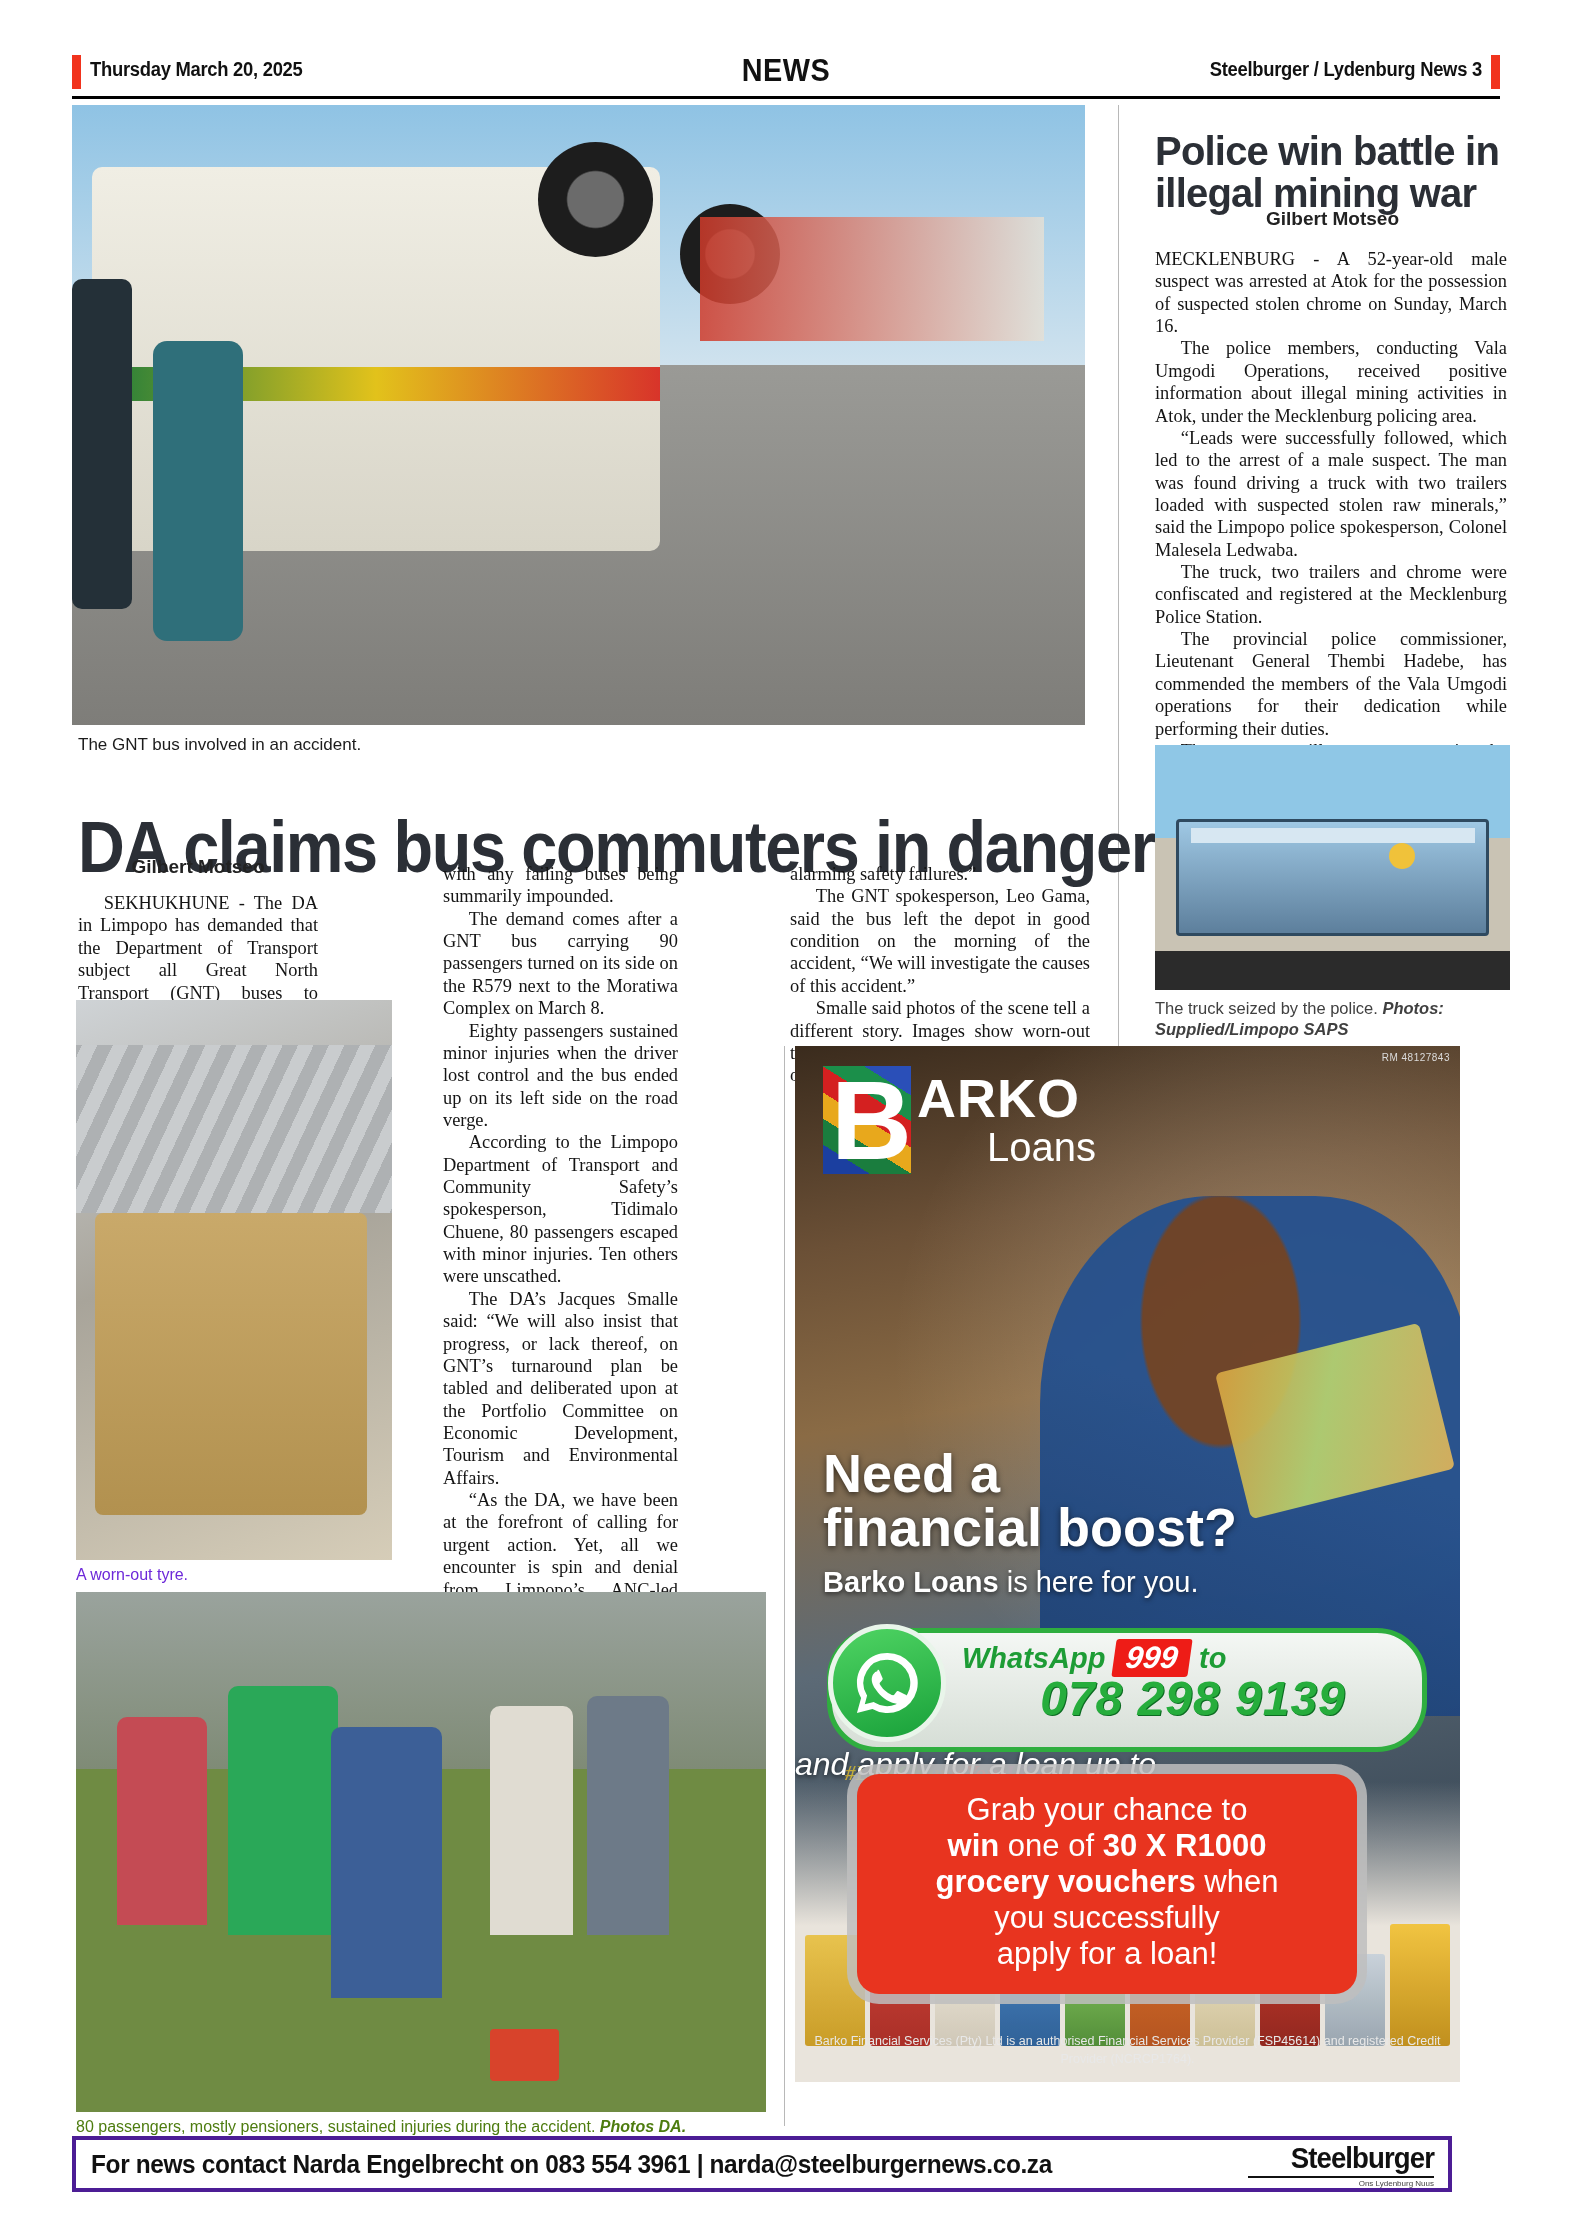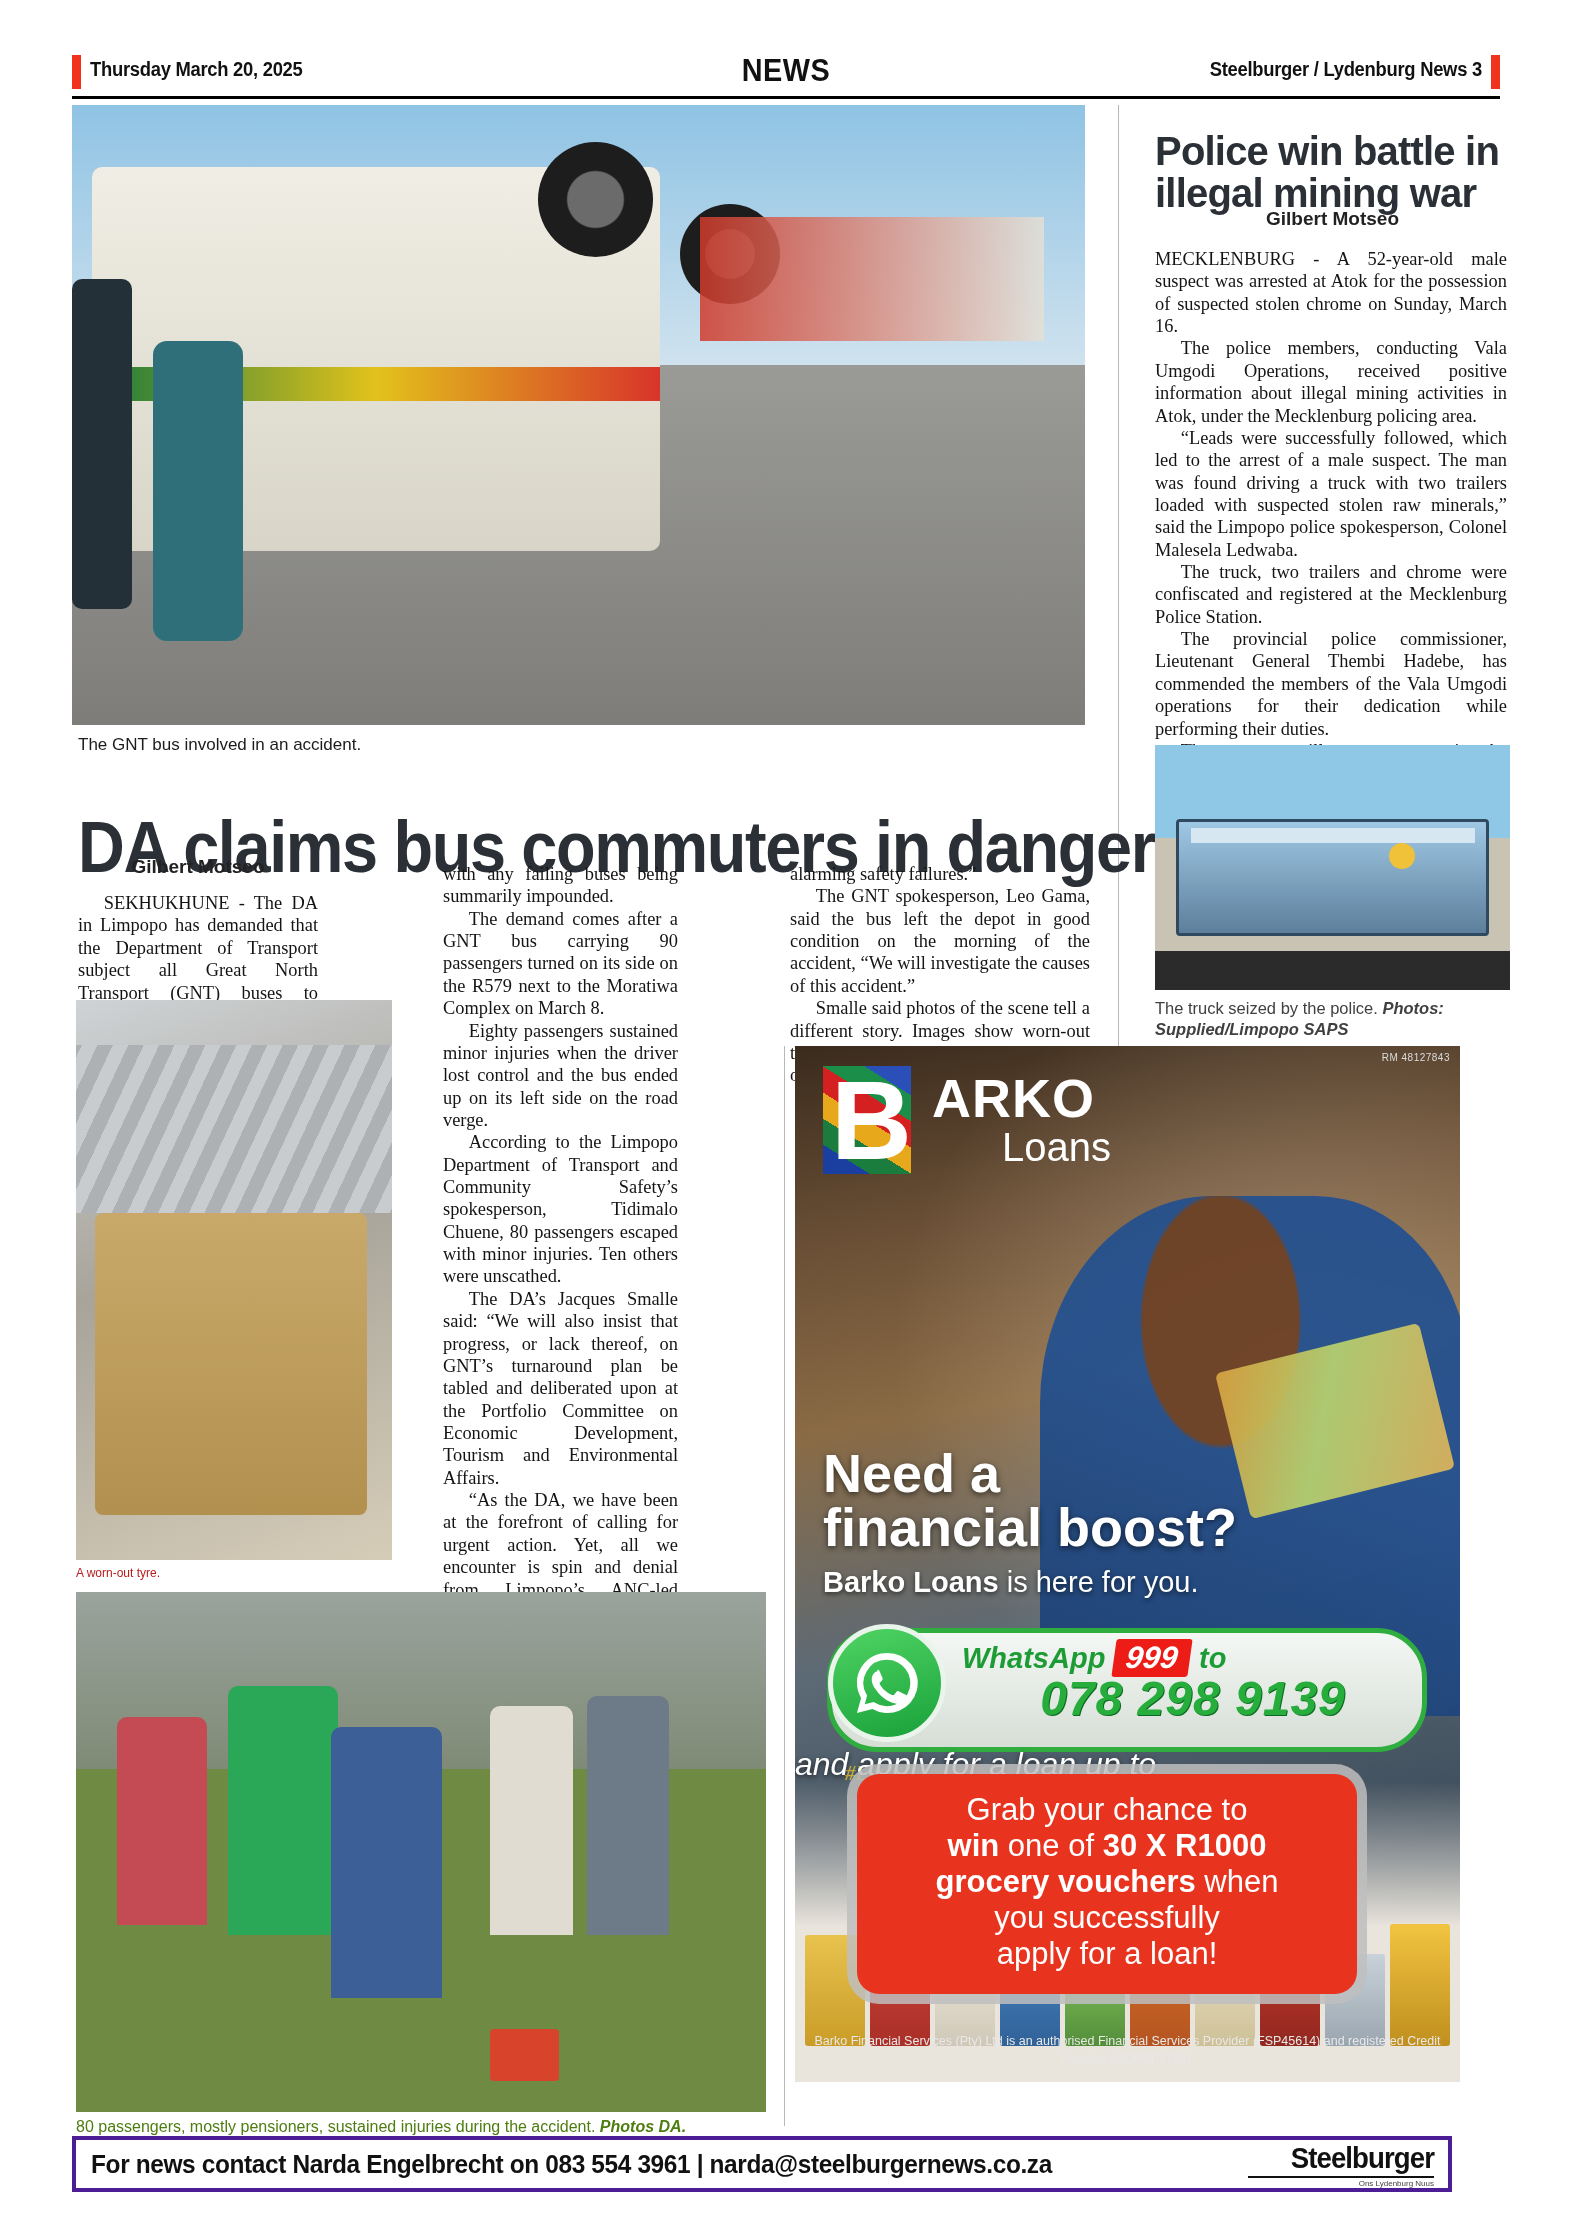--- a/index.html
+++ b/index.html
@@ -81,21 +81,21 @@
   }
   .col p { margin:0; text-indent:1.4em; }
   .col p.noind { text-indent:0;margin-top:8px; }
 
   .tyre-photo {
     position:absolute; left:76px; top:1000px; width:316px; height:560px;
     background:#b9bec4; overflow:hidden;
   }
   .tyre-cap {
     position:absolute; left:76px; top:1566px; width:330px;
-    font-family:"Liberation Sans", sans-serif; font-size:12px; color:#b91c1c;
+    font-family:"Liberation Sans", sans-serif; font-size:16px; color:#6d28d9;
   }
   .crowd-photo {
     position:absolute; left:76px; top:1592px; width:690px; height:520px;
     background:#6f8a4e; overflow:hidden;
   }
   .crowd-cap {
     position:absolute; left:76px; top:2118px; width:700px;
     font-family:"Liberation Sans", sans-serif; font-size:16px; color:#4d7c0f;
   }
   .crowd-cap b { font-style:italic; }
@@ -144,21 +144,21 @@
     position:relative; width:88px; height:108px; overflow:hidden;
     background:
       linear-gradient(32deg,#1b3fa0 0 18%, #1a7d3e 18% 34%, #e8a81c 34% 50%, #d42020 50% 66%, #1b8f4a 66% 82%, #2a4fb8 82% 100%);
   }
   .ad-logo-b:after {
     content:"B";
     position:absolute; left:8px; top:-10px;
     font-family:"Liberation Sans", sans-serif; font-weight:bold; font-size:112px;
     color:#fff; -webkit-text-stroke:0;
   }
-  .ad-logo-txt { margin-left:21px; }
+  .ad-logo-txt { margin-left:6px; }
   .ad-logo-name {
     font-family:"Liberation Sans", sans-serif; font-weight:bold;
     font-size:54px; color:#fff; line-height:.95; letter-spacing:1px;
   }
   .ad-logo-sub {
     font-family:"Liberation Sans", sans-serif;
     font-size:40px; color:#fff; line-height:1; margin-left:70px; margin-top:2px;
   }
   .ad-portrait {
     position:absolute; right:-10px; top:150px; width:430px; height:520px;

